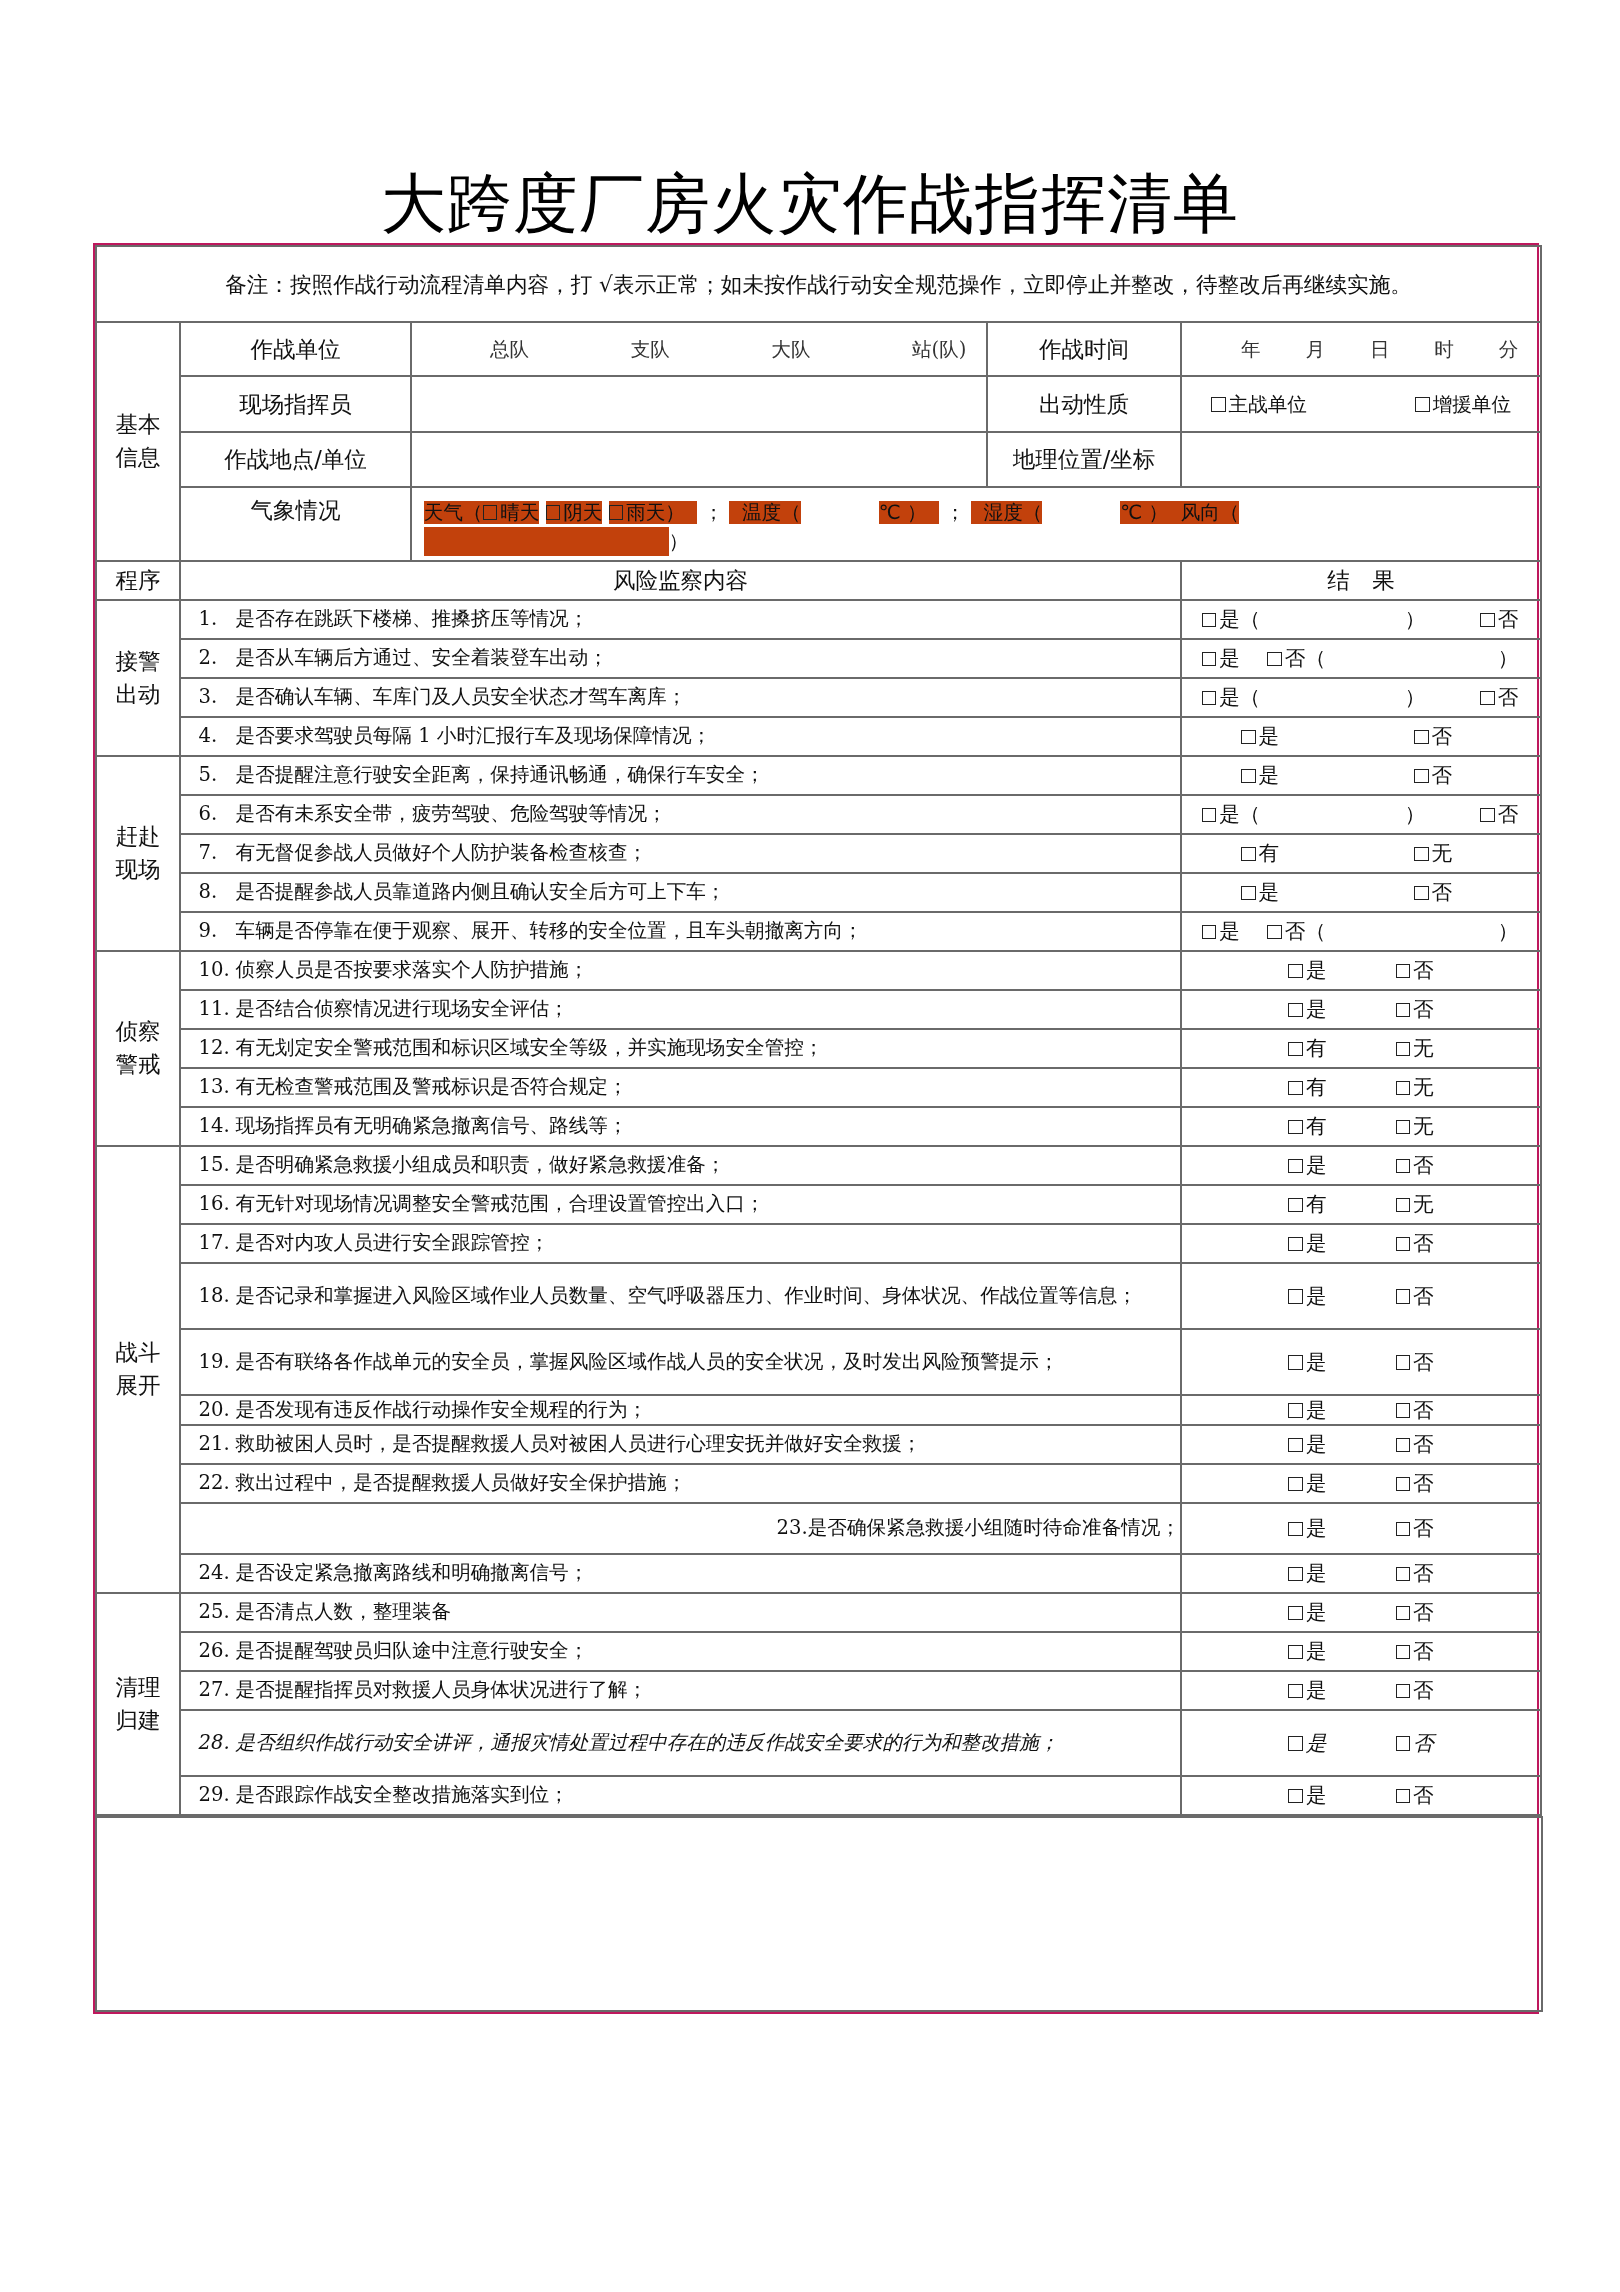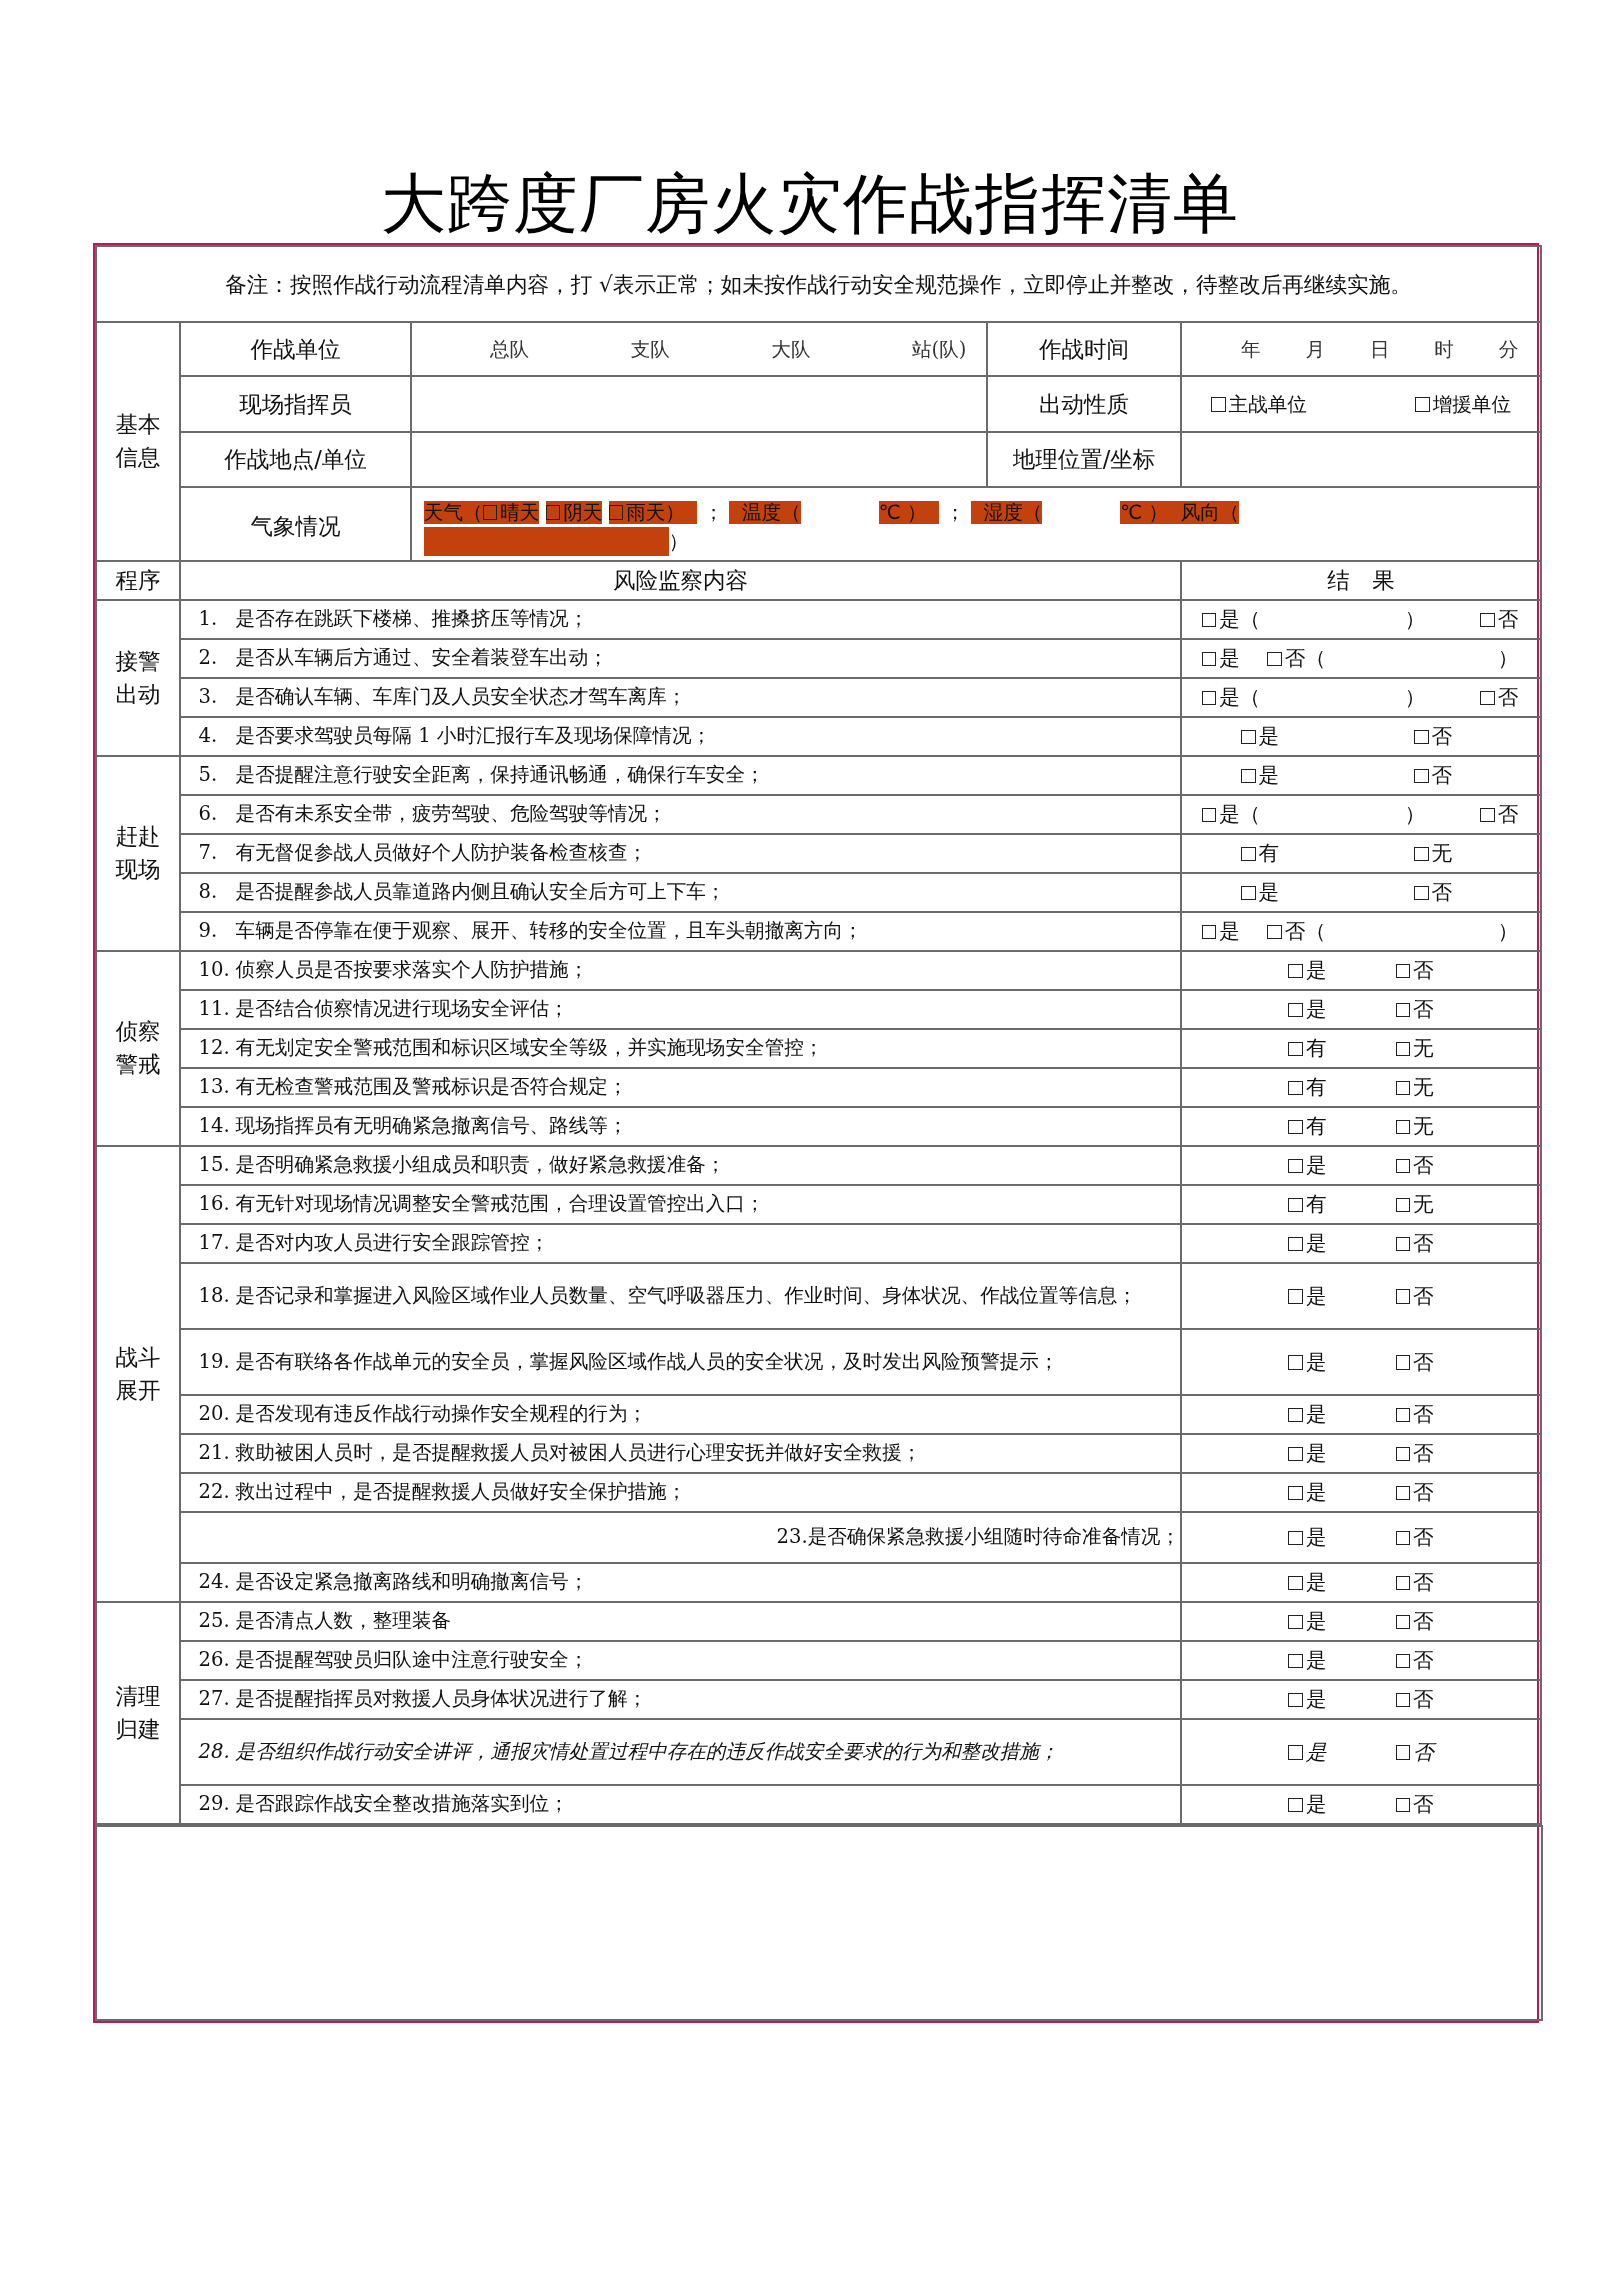--- a/index.html
+++ b/index.html
@@ -82,21 +82,21 @@
       </tr>
 
       <tr style="height:55px">
         <td class="lbl">作战地点/单位</td>
         <td></td>
         <td class="lbl">地理位置/坐标</td>
         <td></td>
       </tr>
 
       <tr style="height:73px">
-        <td class="lbl" style="vertical-align:top;padding-top:23px">气象情况</td>
+        <td class="lbl" style="vertical-align:top;padding-top:7px">气象情况</td>
         <td colspan="3" class="weather">
           <span class="hl">天气（</span><span class="hl"><span class="cb"></span><span>晴天</span></span>&nbsp;<span class="hl"><span class="cb"></span><span>阴天</span></span>&nbsp;<span class="hl"><span class="cb"></span><span>雨天）</span>&nbsp;&nbsp;</span>
           <span>；</span>
           <span class="hl">&nbsp;&nbsp;<span>温度（</span></span><span class="hl blank"></span><span class="hl">℃ ）</span><span class="hl">&nbsp;&nbsp;</span>
           <span>；</span>
           <span class="hl">&nbsp;&nbsp;<span>湿度（</span></span><span class="hl blank"></span><span class="hl">℃ ）</span><span class="hl">&nbsp;&nbsp;</span><span class="hl">风向（</span><br>
           <span class="hl" style="display:inline-block;width:245px;">&nbsp;</span><span>）</span>
         </td>
       </tr>
 
@@ -278,21 +278,21 @@
         </tr>
         <tr style="height: 66px;">
           <td colspan="3" class="item two"><span class="num">19.</span><span class="txt">是否有联络各作战单元的安全员，掌握风险区域作战人员的安全状况，及时发出风险预警提示；</span></td>
           <td class="res">
             <div class="res-c">
               <span><span class="cb"></span><span>是</span></span>
               <span><span class="cb"></span><span>否</span></span>
             </div>
           </td>
         </tr>
-        <tr style="height: 39px;">
+        <tr style="height: 30px;">
           <td colspan="3" class="item"><span class="num">20.</span><span class="txt">是否发现有违反作战行动操作安全规程的行为；</span></td>
           <td class="res">
             <div class="res-c">
               <span><span class="cb"></span><span>是</span></span>
               <span><span class="cb"></span><span>否</span></span>
             </div>
           </td>
         </tr>
         <tr style="height: 39px;">
           <td colspan="3" class="item"><span class="num">21.</span><span class="txt">救助被困人员时，是否提醒救援人员对被困人员进行心理安抚并做好安全救援；</span></td>

